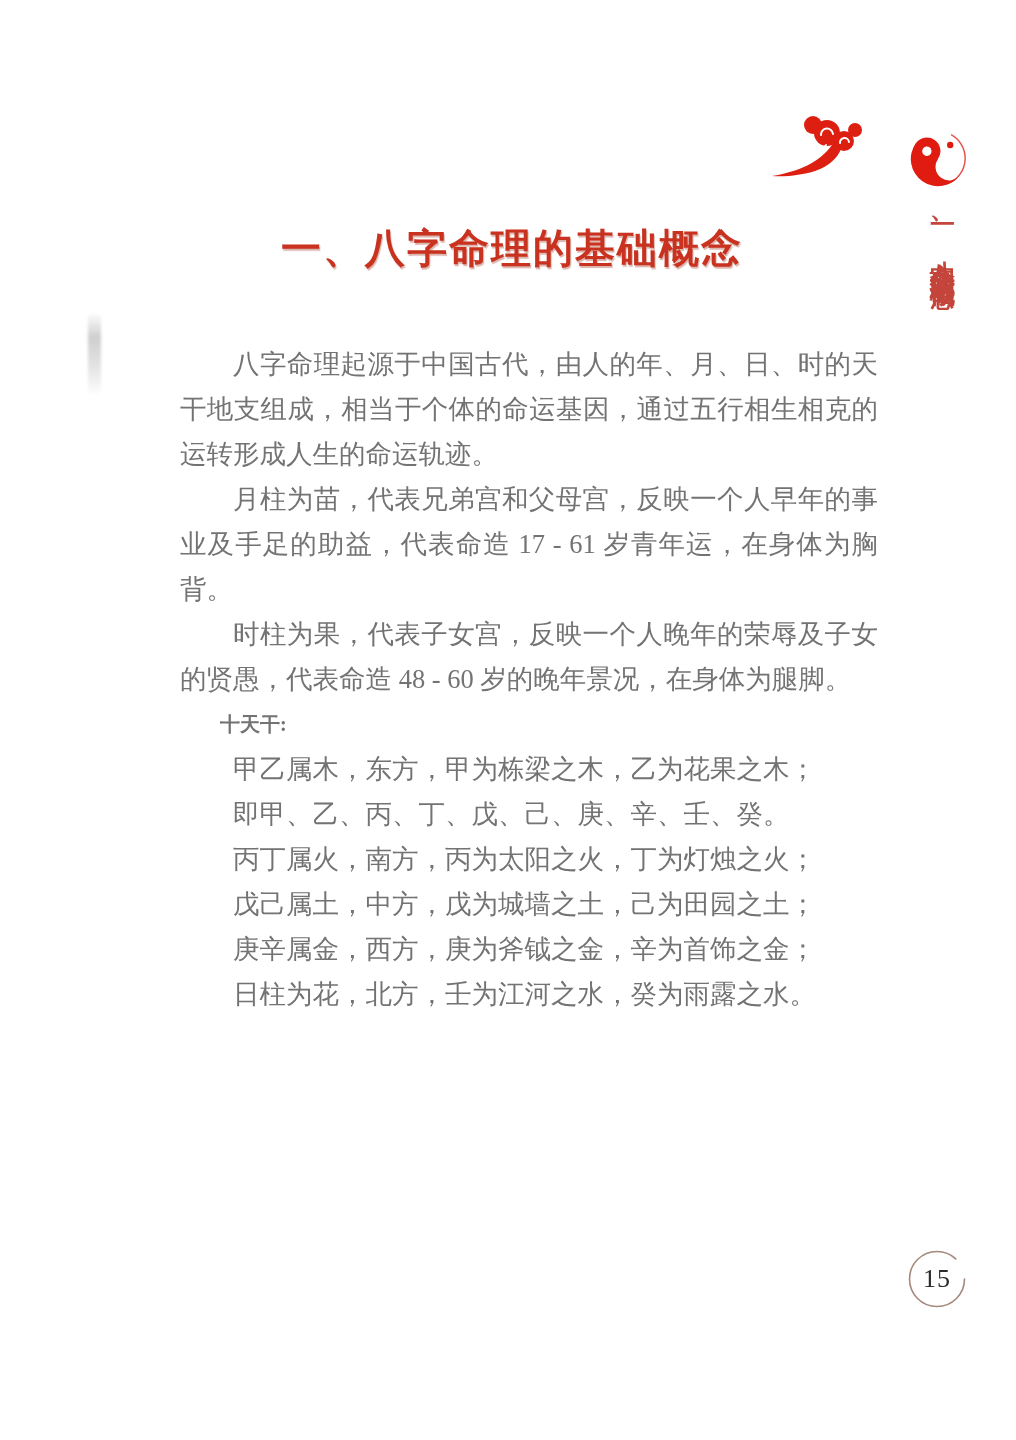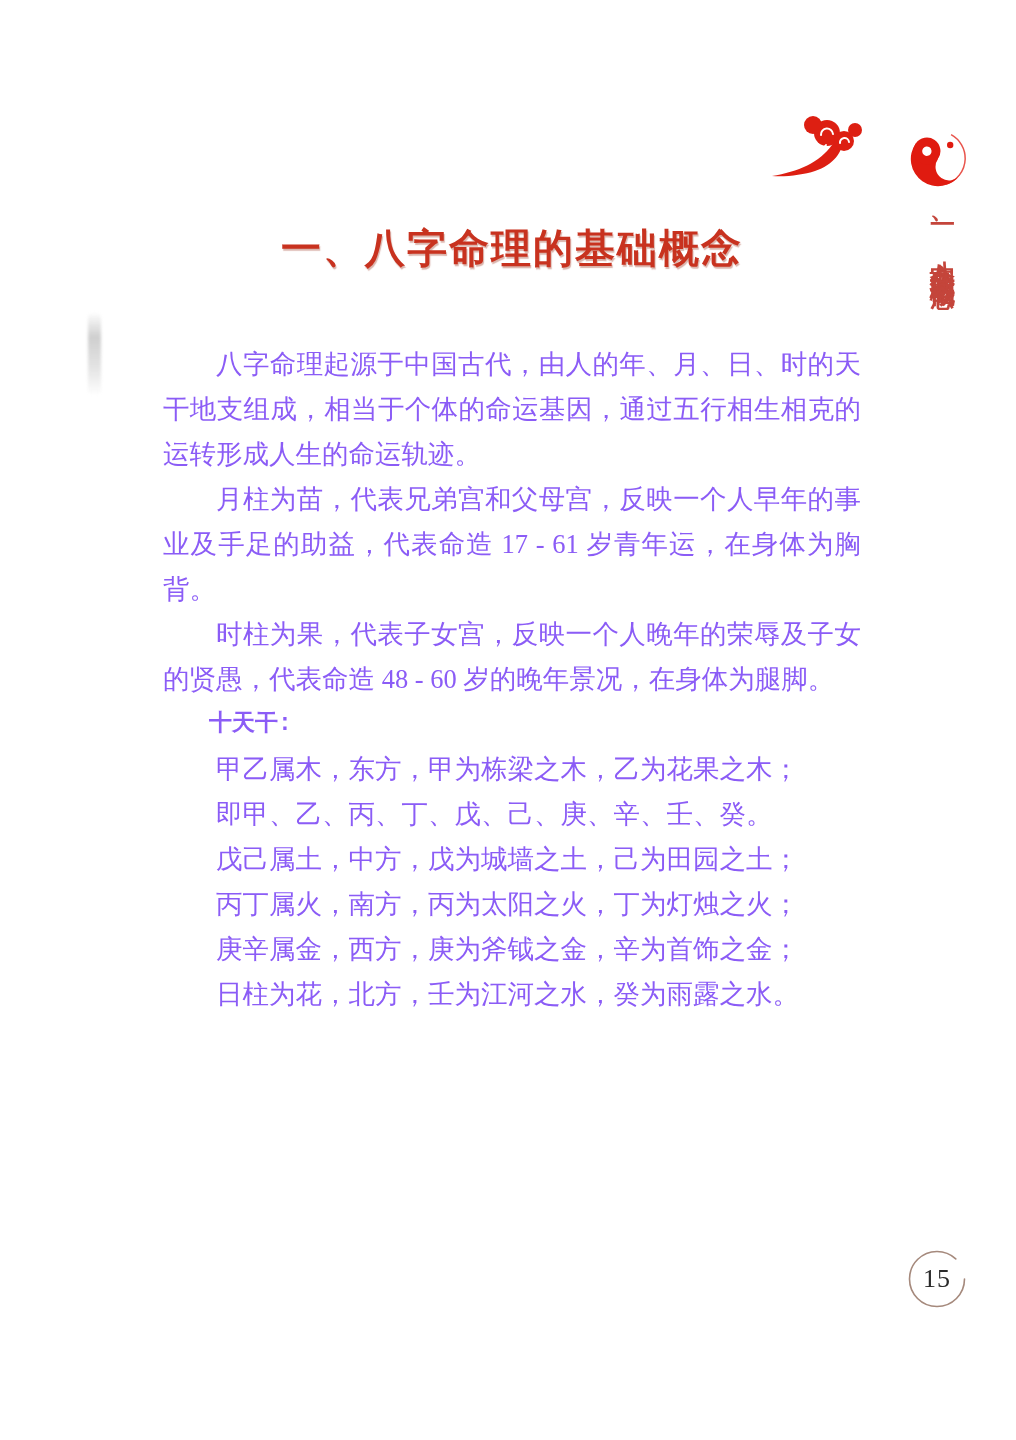--- a/index.html
+++ b/index.html
@@ -33,29 +33,29 @@
   }
 
   .vtitle {
     position:absolute; left:928px; top:210px;
     writing-mode:vertical-rl; text-orientation:upright;
     font-size:25px; font-weight:bold; letter-spacing:3px;
     color:#c4453b; line-height:28px;
   }
 
   .body-text {
-    position:absolute; left:163px; top:342px; width:698px;
-    font-size:26.5px; line-height:45px; color:#8b5cf6;
+    position:absolute; left:180px; top:342px; width:698px;
+    font-size:26.5px; line-height:45px; color:#737373;
     text-align:justify;
   }
   .body-text p { margin:0; text-indent:2em; }
   .body-text p.stems-heading {
     font-weight:bold;
-    font-family:Liberation Mono, monospace;
-    font-size:23px;
+    font-family:Liberation Serif, serif;
+    font-size:20px;
   }
 
   .pagenum {
     position:absolute; left:906px; top:1250px; width:62px; height:58px;
   }
   .pagenum svg { position:absolute; left:0; top:0; }
   .pagenum .num {
     position:absolute; left:0; top:0; width:62px; height:58px;
     display:flex; align-items:center; justify-content:center;
     font-family:Liberation Serif, serif;
@@ -108,22 +108,22 @@
 
   <div class="vtitle">一、八字命理的基础概念</div>
 
   <div class="body-text">
     <p>八字命理起源于中国古代，由人的年、月、日、时的天干地支组成，相当于个体的命运基因，通过五行相生相克的运转形成人生的命运轨迹。</p>
     <p>月柱为苗，代表兄弟宫和父母宫，反映一个人早年的事业及手足的助益，代表命造 17 - 61 岁青年运，在身体为胸背。</p>
     <p>时柱为果，代表子女宫，反映一个人晚年的荣辱及子女的贤愚，代表命造 48 - 60 岁的晚年景况，在身体为腿脚。</p>
     <p class="stems-heading">十天干:</p>
     <p>甲乙属木，东方，甲为栋梁之木，乙为花果之木；</p>
     <p>即甲、乙、丙、丁、戊、己、庚、辛、壬、癸。</p>
+    <p>丙丁属火，南方，丙为太阳之火，丁为灯烛之火；</p>
     <p>戊己属土，中方，戊为城墙之土，己为田园之土；</p>
-    <p>丙丁属火，南方，丙为太阳之火，丁为灯烛之火；</p>
     <p>庚辛属金，西方，庚为斧钺之金，辛为首饰之金；</p>
     <p>日柱为花，北方，壬为江河之水，癸为雨露之水。</p>
   </div>
 
   <div class="pagenum">
     <svg width="62" height="58" viewBox="0 0 62 58">
       <circle cx="31" cy="29" r="27.5" fill="none" stroke="#a5897c" stroke-width="1.6" stroke-dasharray="150 23" stroke-linecap="round"></circle>
     </svg>
     <span class="num">15</span>
   </div>

